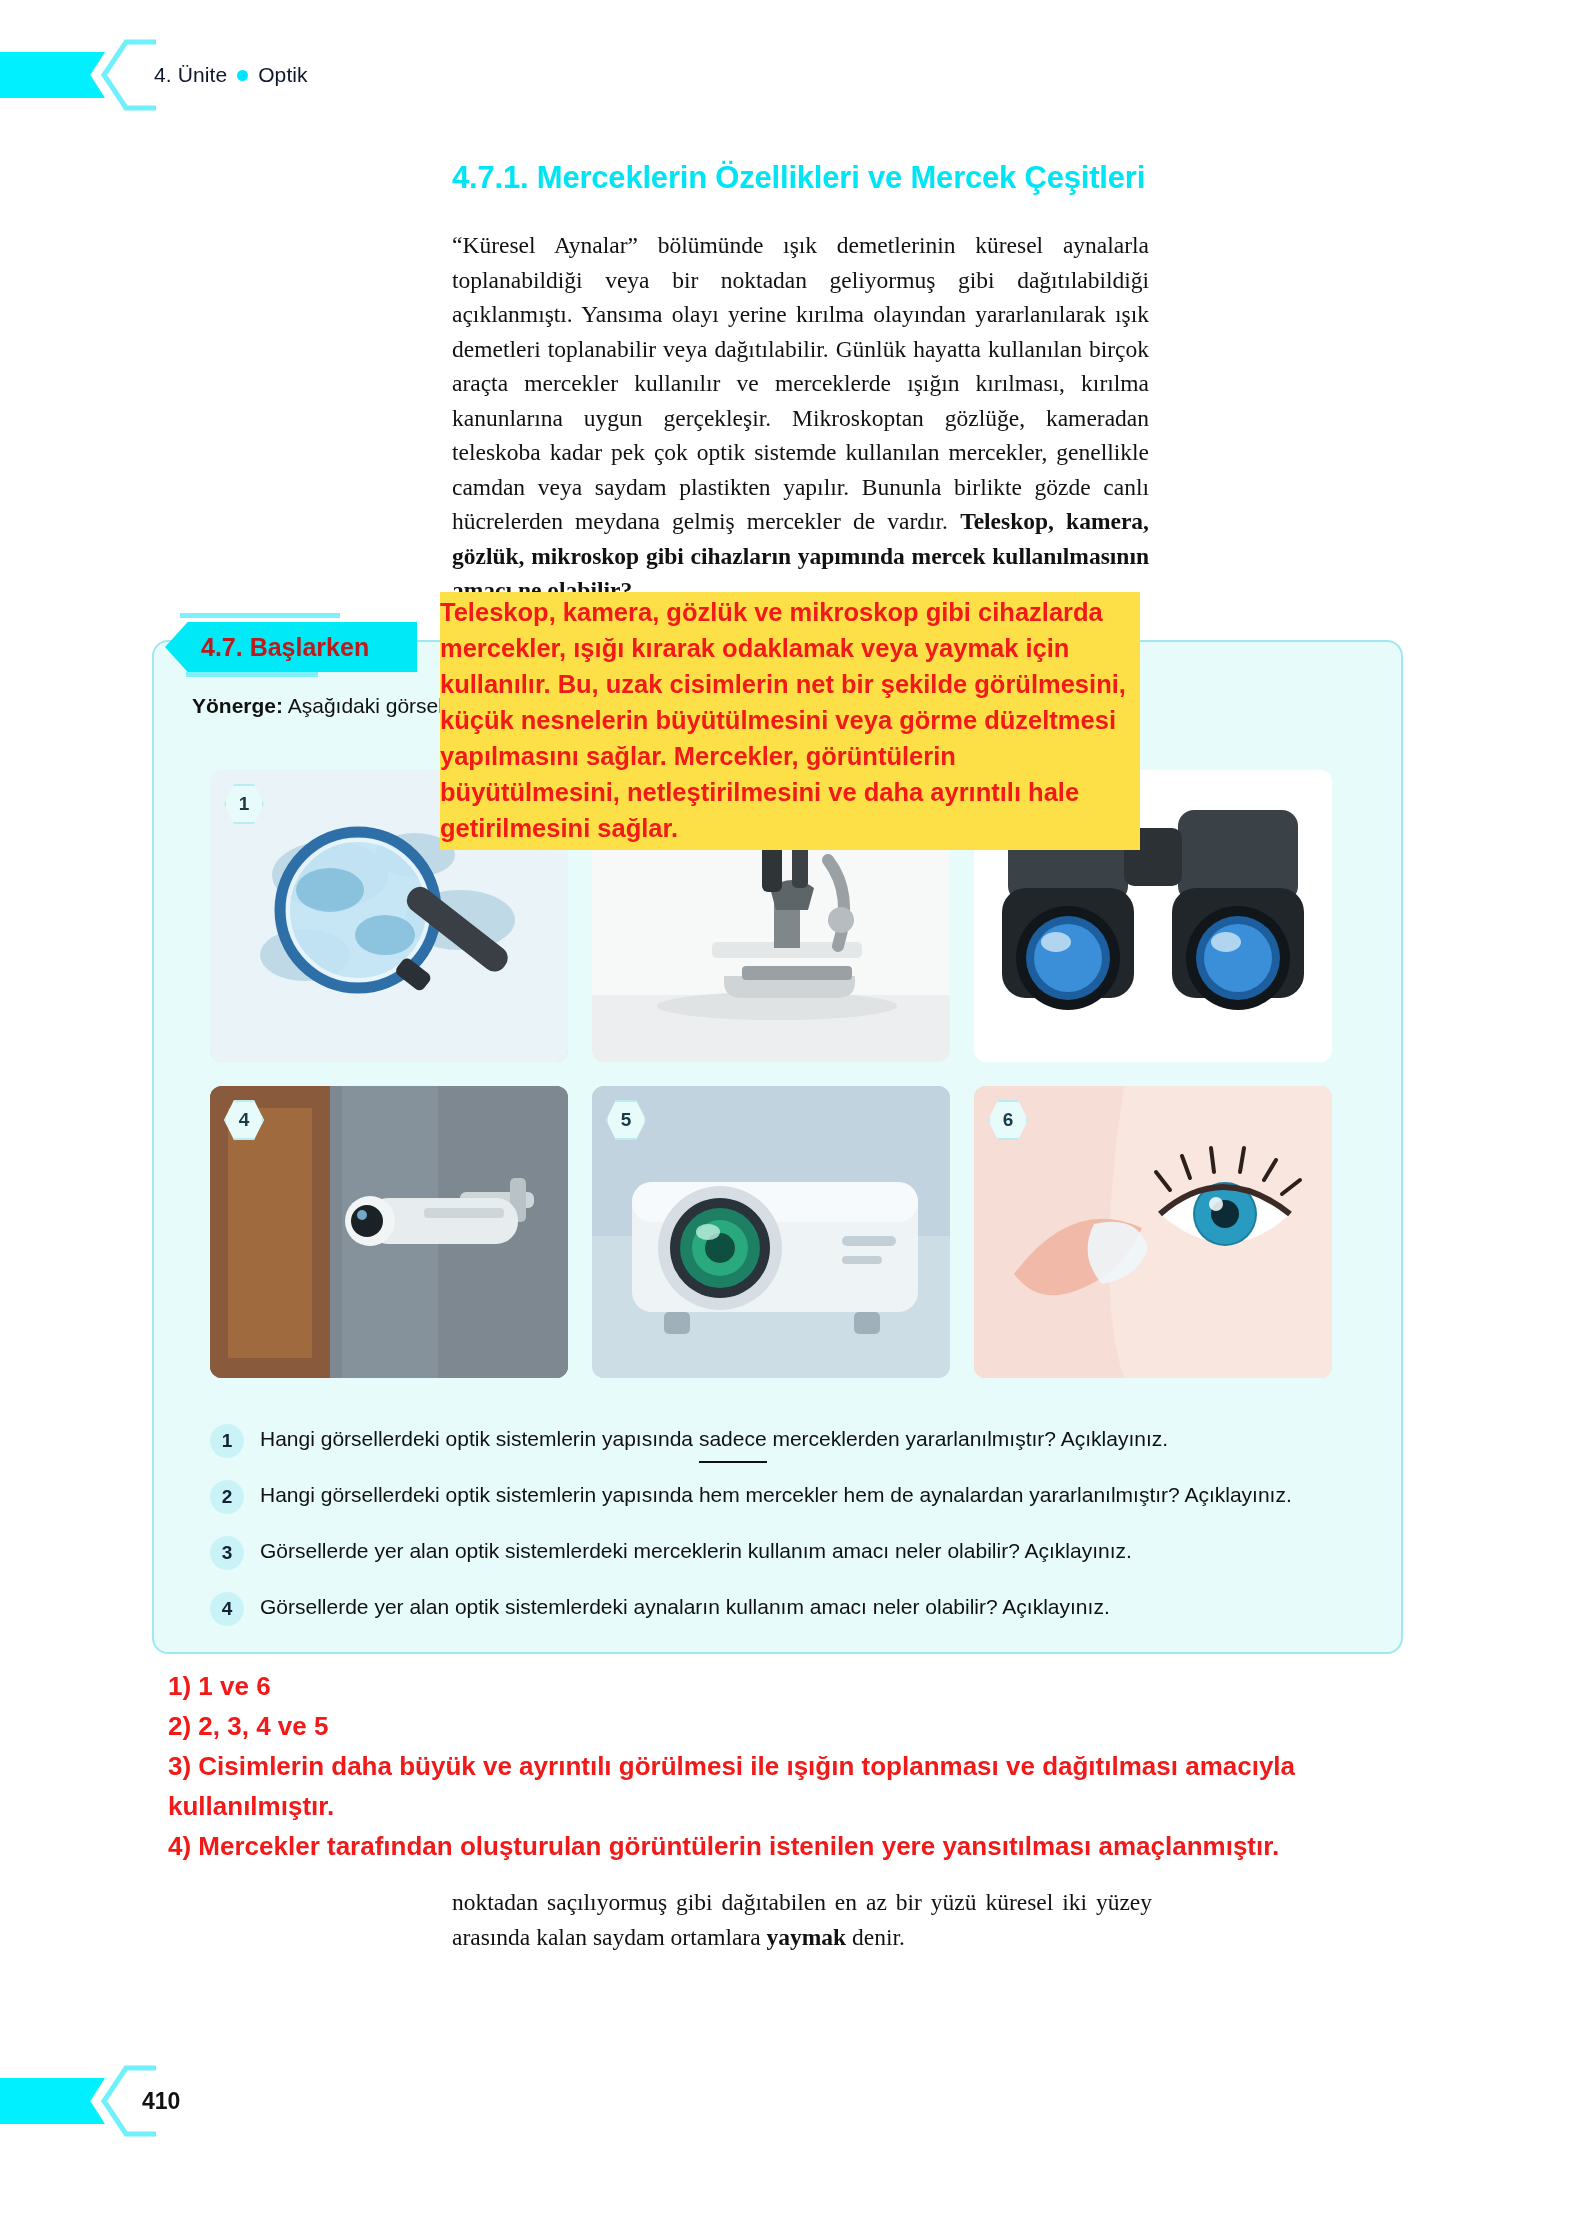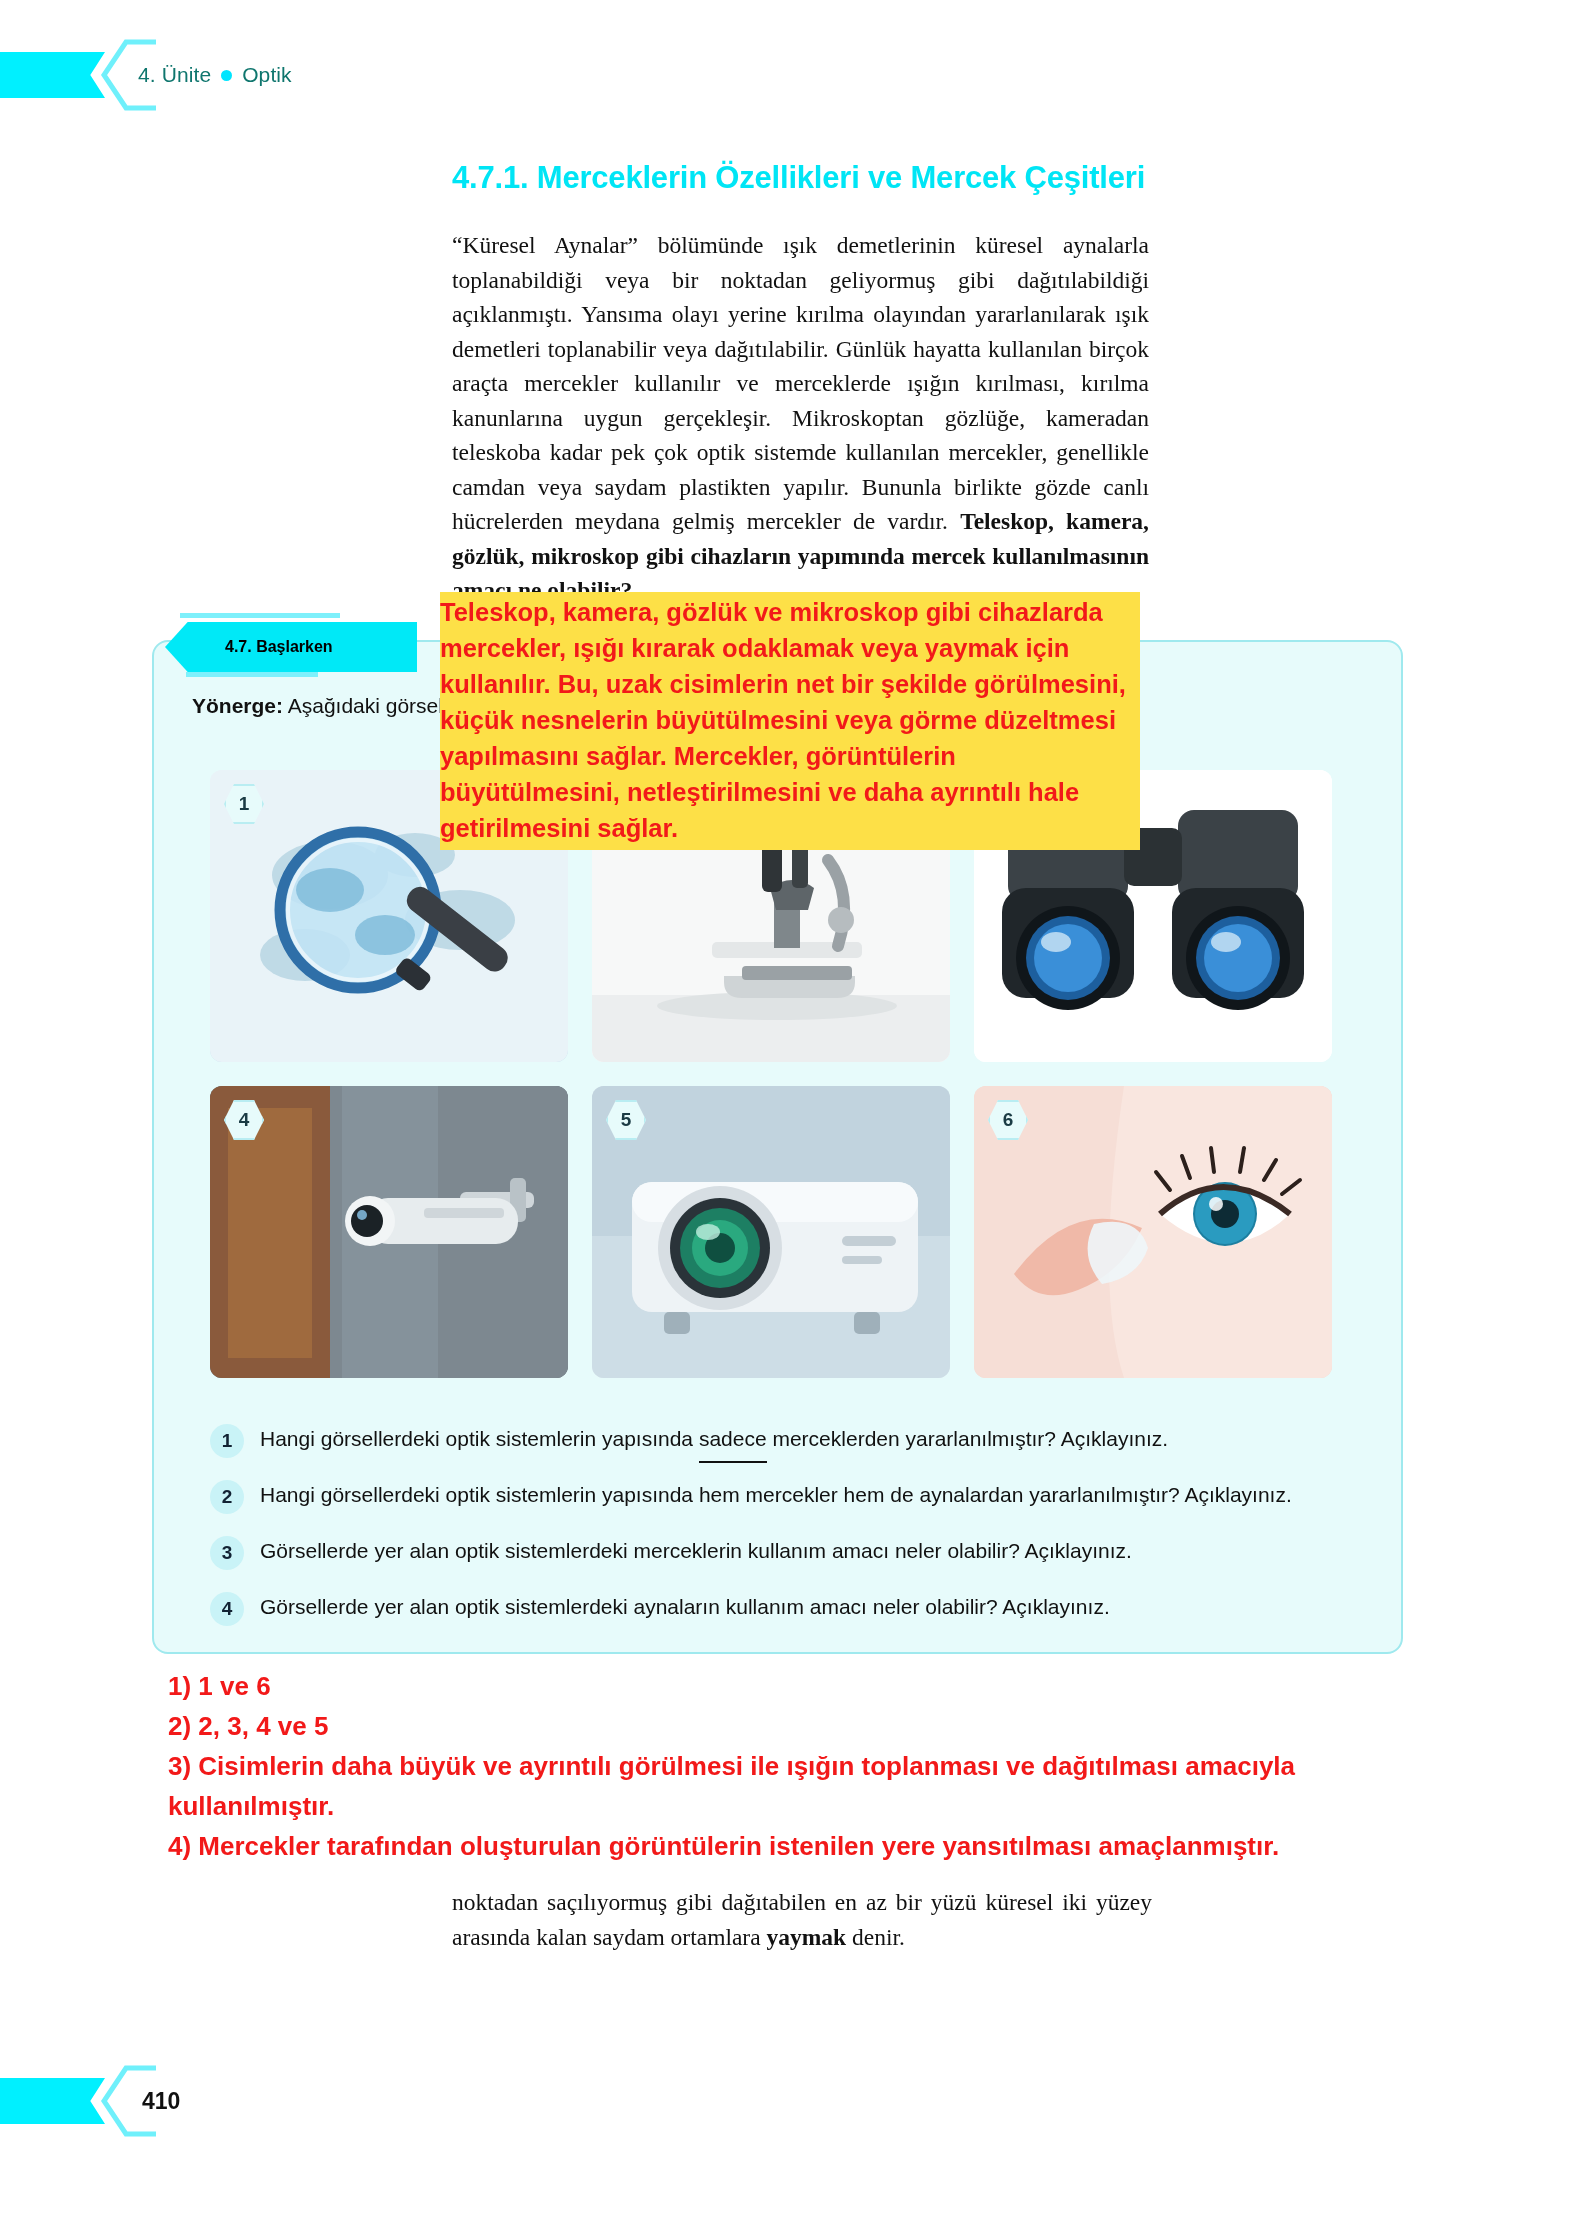--- a/index.html
+++ b/index.html
@@ -16,21 +16,21 @@
   .header{position:absolute;left:0;top:52px;height:46px;display:flex;align-items:center;}
   .hdr-tab{
     width:105px;height:46px;background:#00f0ff;
     clip-path:polygon(0 0,100% 0,86% 50%,100% 100%,0 100%);
   }
   .hdr-chev{
     position:relative;width:26px;height:46px;margin-left:-1px;
   }
   .hdr-chev svg{position:absolute;left:-4px;top:-14px;}
   .hdr-text{
-    margin-left:8px;font-size:21px;color:#0f766e;letter-spacing:.1px;
+    margin-left:24px;font-size:21px;color:#0f172a;letter-spacing:.1px;
     display:flex;align-items:center;gap:10px;white-space:nowrap;
   }
   .hdr-dot{width:11px;height:11px;border-radius:50%;background:#00e5ff;display:inline-block;}
 
   
   .sec-title{
     position:absolute;left:452px;top:160px;
     font-size:31px;font-weight:bold;color:#00e5f5;
     font-family:"Liberation Sans", sans-serif;
     letter-spacing:-0.2px;white-space:nowrap;
@@ -50,21 +50,21 @@
     position:absolute;left:152px;top:640px;width:1247px;height:1010px;
     background:#e7fbfb;border:2px solid #9fe9ee;border-radius:16px;
   }
   .panel-tab{
     position:absolute;left:165px;top:622px;width:252px;height:50px;
     background:#00e9f7;
     clip-path:polygon(9% 0,100% 0,100% 100%,9% 100%,0 50%);
     display:flex;align-items:center;
   }
   .panel-tab span{
-    margin-left:60px;color:#000000;font-size:16px;font-weight:bold;white-space:nowrap;
+    margin-left:36px;color:#b91c1c;font-size:25px;font-weight:bold;white-space:nowrap;
   }
   .tab-line-top{position:absolute;left:180px;top:613px;width:160px;height:5px;background:#7ef0fb;}
   .tab-line-bot{position:absolute;left:186px;top:672px;width:132px;height:5px;background:#7ef0fb;}
 
   .yonerge{
     position:absolute;left:192px;top:694px;
     font-size:21px;color:#111;white-space:nowrap;
   }
   .yonerge b{font-weight:bold;}
 

